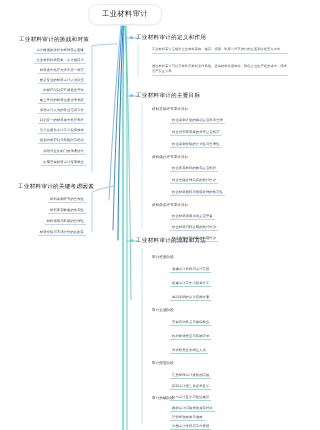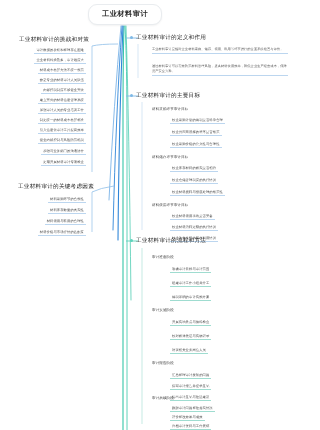--- a/index.html
+++ b/index.html
@@ -22,21 +22,20 @@
     text-align:center;
     background:#fff;
     border:1px solid #e9ecef;
     border-radius:9px;
     padding:4px 4px 5px;
     font-size:7.2px;
     letter-spacing:.5px;
     color:#2b2b2b;
     box-shadow:0 1px 2px rgba(0,0,0,.05);
     z-index:5;
-    font-weight:bold;
   }
 
   
   .b1{
     position:absolute;
     font-size:5.6px;
     color:#222;
     letter-spacing:.25px;
     white-space:nowrap;
     z-index:4;

